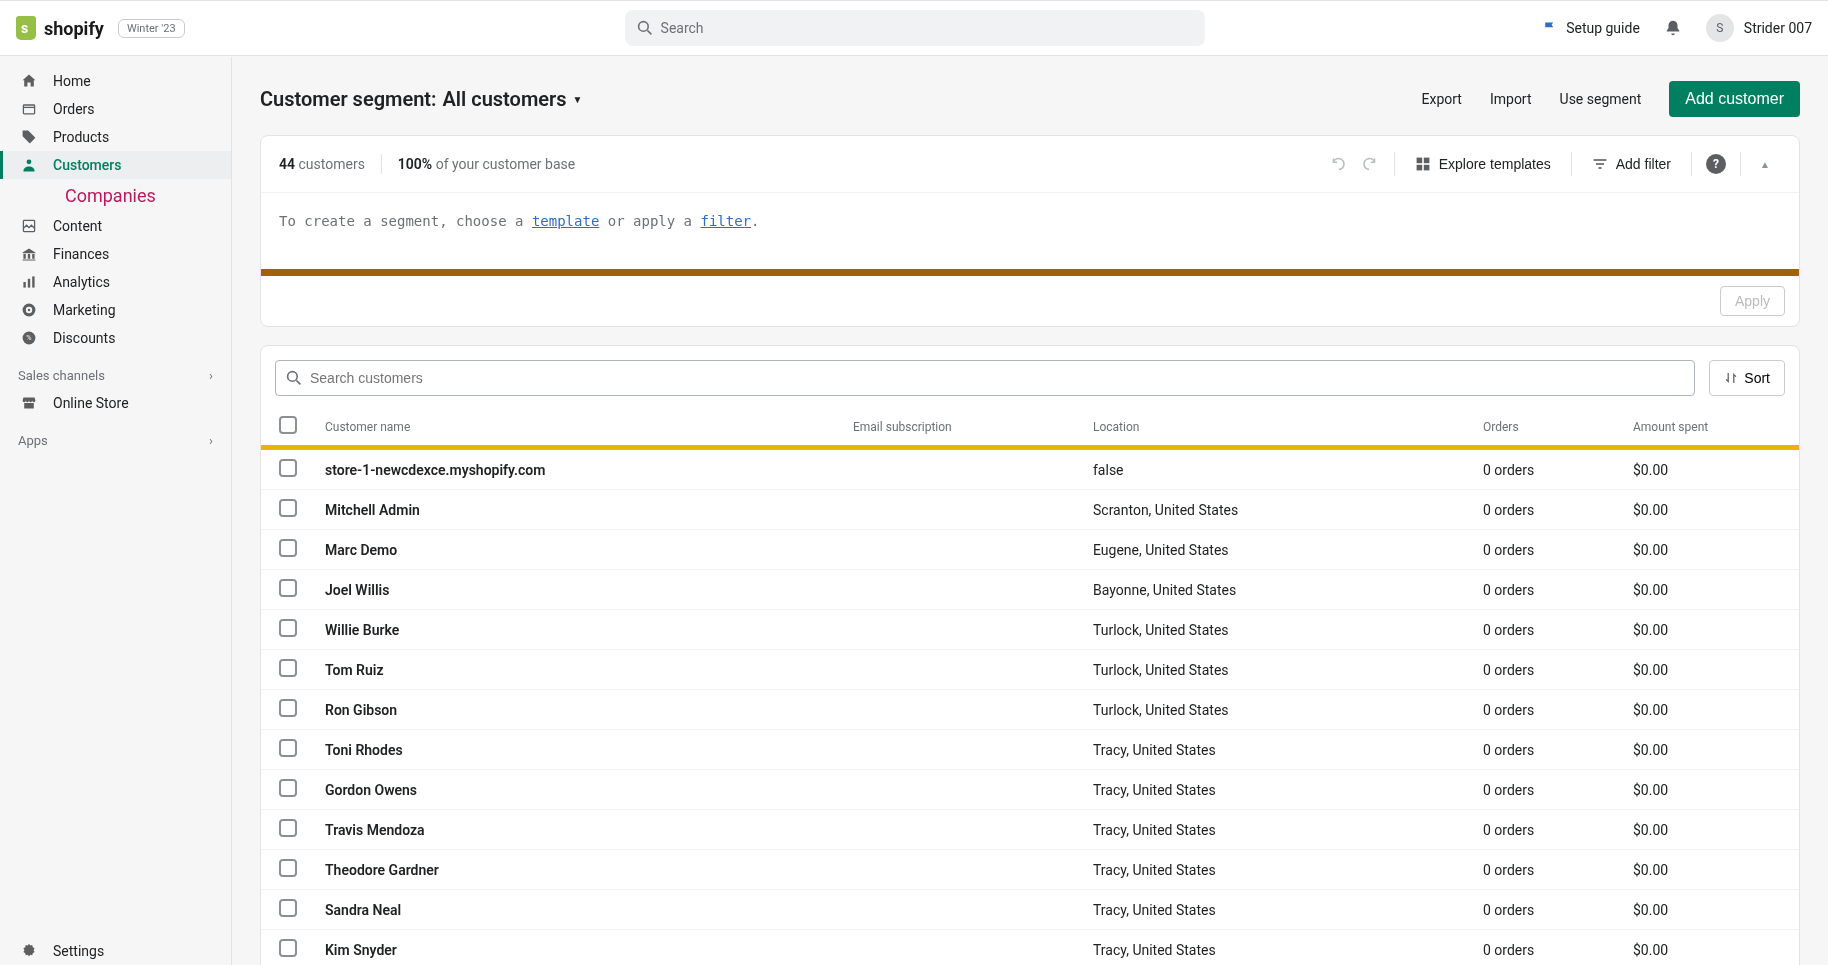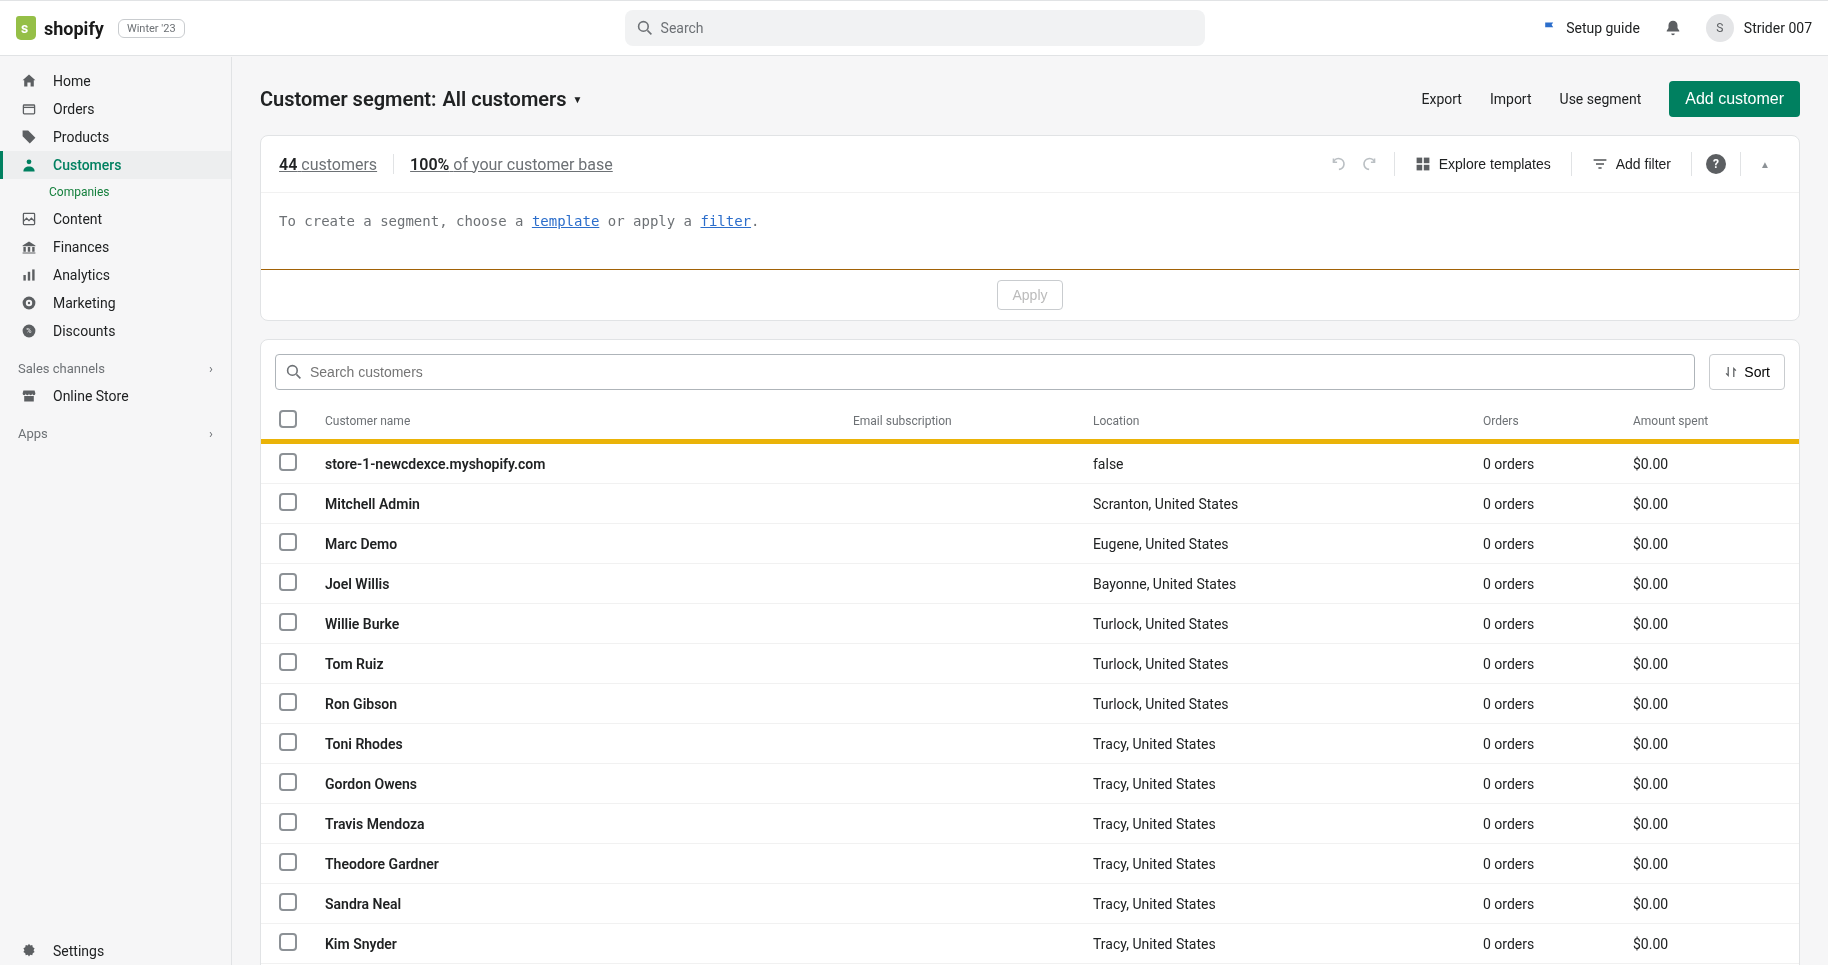--- a/index.html
+++ b/index.html
@@ -16,52 +16,52 @@
 .top-right { margin-left: auto; display: flex; align-items: center; gap: 24px; }
 .setup-guide { display: flex; align-items: center; gap: 8px; font-size: 14px; color: #202223; }
 .flag-icon { color: #2c6ecb; }
 .bell-icon { font-size: 18px; color: #5c5f62; }
 .avatar { width: 28px; height: 28px; border-radius: 50%; background: #e4e5e7; display: flex; align-items: center; justify-content: center; font-size: 12px; color: #5c5f62; }
 .username { font-size: 14px; color: #202223; }
 
 
 .sidebar { position: absolute; top: 57px; left: 0; width: 232px; bottom: 0; background: #f6f6f7; border-right: 1px solid #e1e3e5; display: flex; flex-direction: column; padding-top: 10px; }
 .nav-item { display: flex; align-items: center; gap: 14px; padding: 6px 18px; font-size: 14px; color: #202223; cursor: pointer; border-left: 3px solid transparent; }
-.nav-item.sub { padding-left: 46px; font-size: 12px; color: #15803d; }
+.nav-item.sub { padding-left: 62px; font-size: 18px; color: #be185d; }
 .nav-item.active { background: #edeeef; color: #008060; border-left-color: #008060; font-weight: 500; }
 .nav-item .icn { width: 18px; text-align: center; color: #5c5f62; font-size: 15px; }
 .nav-item.active .icn { color: #008060; }
 .nav-heading { padding: 16px 18px 6px; font-size: 13px; color: #6d7175; display: flex; justify-content: space-between; align-items: center; }
 .nav-footer { margin-top: auto; }
 
 
 .main { position: absolute; top: 57px; left: 232px; right: 0; bottom: 0; padding: 24px 28px 0 28px; overflow: hidden; }
 .page-head { display: flex; align-items: center; margin-bottom: 18px; }
 .page-title { font-size: 20px; font-weight: 600; }
 .seg-select { font-size: 20px; font-weight: 600; margin-left: 6px; display: flex; align-items: center; gap: 6px; cursor: pointer; }
 .seg-select .car { font-size: 10px; }
 .head-actions { margin-left: auto; display: flex; align-items: center; gap: 28px; }
 .head-link { font-size: 14px; color: #202223; cursor: pointer; }
 .btn-primary { background: #008060; color: #fff; border: none; border-radius: 4px; padding: 9px 16px; font-size: 16px; cursor: pointer; }
 
 
 .filter-card { background: #fff; border: 1px solid #e1e3e5; border-radius: 8px; margin-bottom: 18px; }
 .filter-top { display: flex; align-items: center; padding: 12px 18px; border-bottom: 1px solid #f1f1f1; }
-.metric { font-size: 16px; color: #6d7175; text-decoration: underline; }
+.metric { font-size: 14px; color: #6d7175; }
 .metric strong { color: #202223; font-weight: 600; }
 .metric-sep { width: 1px; height: 20px; background: #e1e3e5; margin: 0 16px; }
 .filter-tools { margin-left: auto; display: flex; align-items: center; gap: 0; }
 .tool-btn { padding: 8px 12px; display: flex; align-items: center; gap: 8px; font-size: 14px; color: #202223; cursor: pointer; border: none; background: none; }
 .tool-sep { width: 1px; height: 24px; background: #e1e3e5; margin: 0 8px; }
 .tool-icon-btn { width: 32px; height: 32px; display: flex; align-items: center; justify-content: center; color: #8c9196; cursor: pointer; }
 .badge-circle { width: 20px; height: 20px; border-radius: 50%; background: #5c5f62; color: #fff; display: flex; align-items: center; justify-content: center; font-size: 12px; font-weight: 700; }
 .caret-btn { font-size: 10px; }
 .filter-body { padding: 20px 18px 40px; font-family: Menlo, Consolas, Monaco, monospace; font-size: 14px; color: #6d7175; }
 .filter-body a { color: #2c6ecb; text-decoration: underline; }
-.filter-foot { border-top: 1px solid #a16207; padding: 10px 14px; display: flex; justify-content: center; }
+.filter-foot { border-top: 7px solid #a16207; padding: 10px 14px; display: flex; justify-content: flex-end; }
 .btn-outline { background: #fff; border: 1px solid #c9cccf; color: #bbb; border-radius: 4px; padding: 6px 14px; font-size: 14px; cursor: pointer; }
 
 
 .table-card { background: #fff; border: 1px solid #e1e3e5; border-radius: 8px; }
 .table-toolbar { padding: 14px 14px 12px; display: flex; gap: 14px; }
 .search-cust { flex: 1; height: 36px; border: 1px solid #aeb4b9; border-radius: 4px; display: flex; align-items: center; padding: 0 10px; gap: 8px; color: #6d7175; }
 .search-cust input { border: none; outline: none; flex: 1; font-size: 14px; background: transparent; }
 .sort-btn { height: 36px; border: 1px solid #c9cccf; border-radius: 4px; padding: 0 14px; display: flex; align-items: center; gap: 6px; font-size: 14px; cursor: pointer; background: #fff; }
 
 table { width: 100%; border-collapse: collapse; }

